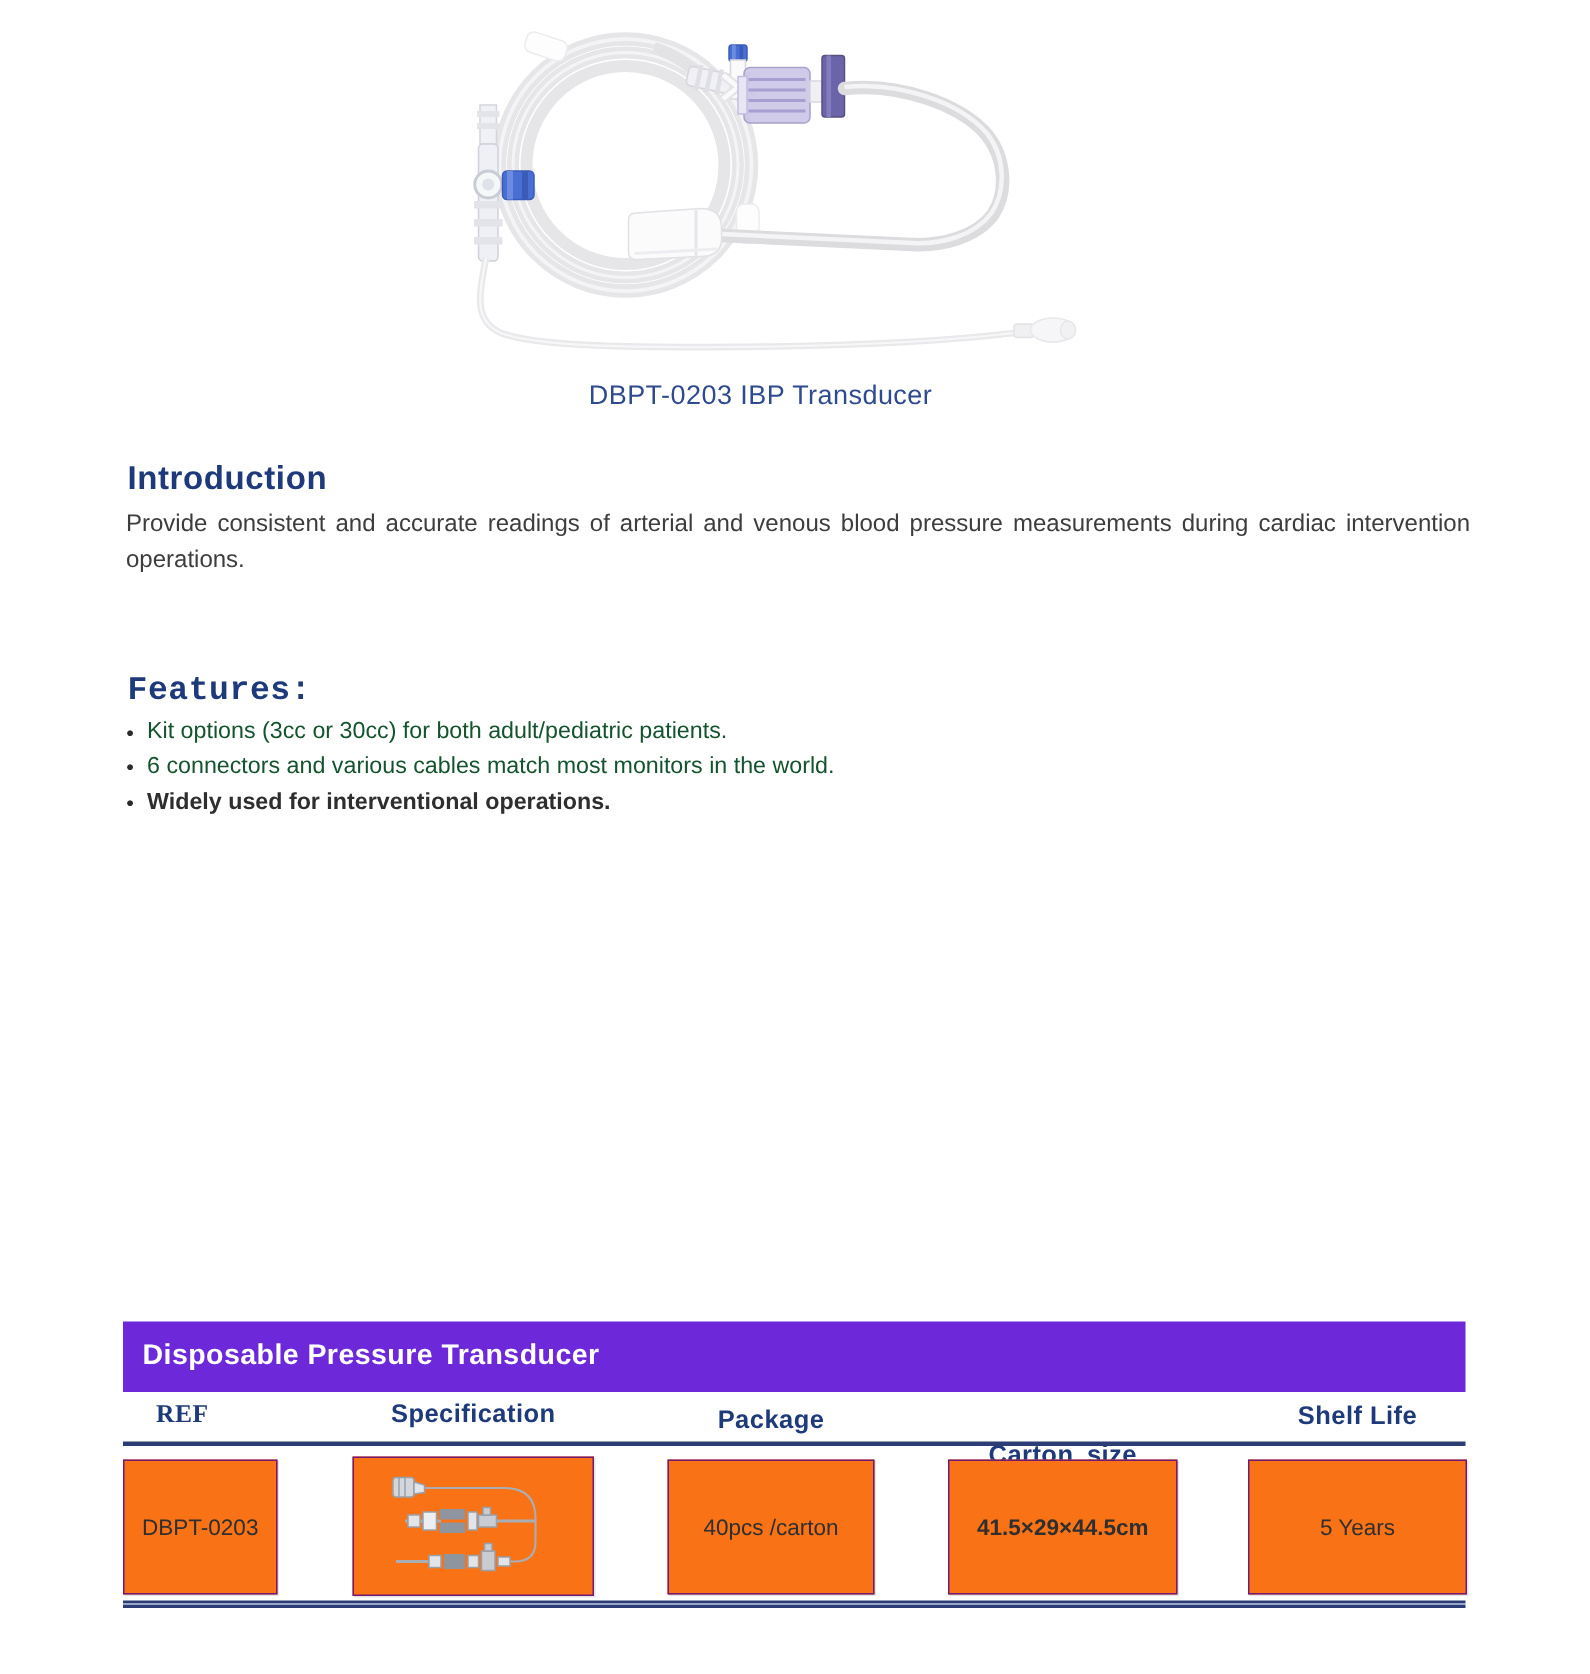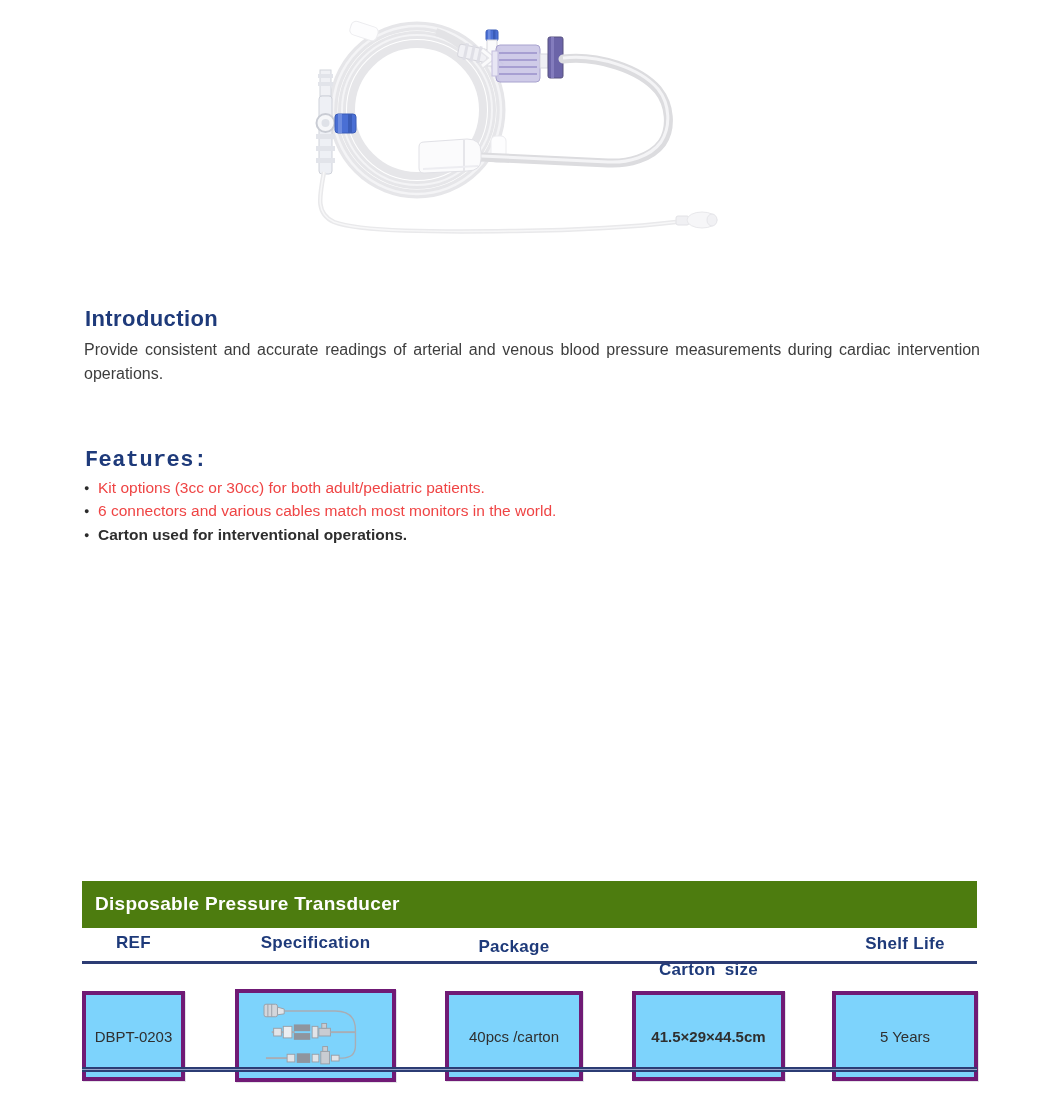--- a/index.html
+++ b/index.html
@@ -26,54 +26,53 @@
 
   .intro-body {
     left:84px; top:338px; width:896px;
     font-size:16px; line-height:23.5px; color:#3d3d3d;
     text-align:justify; text-align-last:left;
   }
 
   .features-list { left:84px; top:476px; width:700px; list-style:none; }
   .features-list li {
     position:relative; padding-left:14px; font-size:15.5px;
-    line-height:23.3px; color:#ef4444;
+    line-height:23.3px; color:#14532d;
   }
   .features-list li::before {
     content:"●"; position:absolute; left:0; top:1px; font-size:9px; color:#2b2b2b;
   }
   .features-list li.bold { font-weight:bold; color:#2e2e2e; }
 
   
   .tbl-titlebar {
     left:82px; top:881px; width:895px; height:47px;
-    background:#4d7c0f;
+    background:#6d28d9;
   }
   .tbl-titlebar .txt {
     padding-left:13px; line-height:46px; font-size:19px;
     font-weight:bold; color:#ffffff; letter-spacing:0.3px;
   }
   .col-header {
     top:933px; height:26px; text-align:center;
     font-size:17px; font-weight:bold; color:#1e3a7a; letter-spacing:0.3px;
   }
-  .ch-ref   { left:82px;  width:103px; }
+  .ch-ref   { left:70px;  width:103px;font-family:Liberation Serif, serif; }
   .ch-spec  { left:235px; width:161px; }
   .ch-pack  { left:445px; width:138px; top:937px; }
   .ch-carton{ left:632px; width:153px; top:960px; word-spacing:4px; }
   .ch-shelf { left:832px; width:146px; top:934px; }
 
   .tbl-headrule { left:82px; top:961px; width:895px; height:3px; background:#2c3c74; }
 
   .cell {
-    border:4px solid #701a75; background:#7dd3fc;
+    border:1px solid #701a75; background:#f97316;
     display:flex; align-items:center; justify-content:center;
     font-size:15px; color:#2f2f2f;
     box-shadow:1px 1px 0 #e3e4e8;
-    margin-top:18px;
   }
   .cell-ref    { left:82px;  top:973px; width:103px; height:90px; }
   .cell-spec   { left:235px; top:971px; width:161px; height:93px; }
   .cell-pack   { left:445px; top:973px; width:138px; height:90px;text-align:right; }
   .cell-carton { left:632px; top:973px; width:153px; height:90px;font-weight:bold; }
   .cell-shelf  { left:832px; top:973px; width:146px; height:90px;text-align:right; }
 
   .tbl-bottomrule {
     left:82px; top:1067px; width:895px; height:5px;
     background:linear-gradient(to bottom,#2c3c74 0,#2c3c74 2px,#9aa3c8 2px,#9aa3c8 3px,#2c3c74 3px,#2c3c74 5px);
@@ -150,29 +149,30 @@
     <rect x="70" y="108" width="4" height="19" fill="#3a5cb8"></rect>
 
     <path d="M46,166 C41,192 38,208 56,216 C82,226 160,226 238,225 C305,224 356,221 398,216" stroke="#e9e9eb" stroke-width="4.5" fill="none"></path>
     <path d="M46,166 C41,192 38,208 56,216 C82,226 160,226 238,225 C305,224 356,221 398,216" stroke="#f7f7f8" stroke-width="1.5" fill="none"></path>
 
     <rect x="398" y="210" width="13" height="9" rx="2" fill="#f0f0f3" stroke="#e2e2e6"></rect>
     <ellipse cx="424" cy="214" rx="15" ry="8" fill="#f6f6f8" stroke="#e8e8eb"></ellipse>
     <ellipse cx="434" cy="214" rx="5" ry="6" fill="#f1f1f4" stroke="#e6e6ea"></ellipse>
   </svg>
 
+  <div class="abs product-title">DBPT-0203 IBP Transducer</div>
 
   <div class="abs sec-heading intro-heading">Introduction</div>
   <div class="abs intro-body">Provide consistent and accurate readings of arterial and venous blood pressure measurements during cardiac intervention operations.</div>
 
   <div class="abs sec-heading features-heading">Features:</div>
   <ul class="abs features-list">
     <li>Kit options (3cc or 30cc) for both adult/pediatric patients.</li>
     <li>6 connectors and various cables match most monitors in the world.</li>
-    <li class="bold">Carton used for interventional operations.</li>
+    <li class="bold">Widely used for interventional operations.</li>
   </ul>
 
   <div class="abs tbl-titlebar">
     <div class="txt">Disposable Pressure Transducer</div>
   </div>
 
   <div class="abs col-header ch-ref">REF</div>
   <div class="abs col-header ch-spec">Specification</div>
   <div class="abs col-header ch-pack">Package</div>
   <div class="abs col-header ch-carton">Carton size</div>

